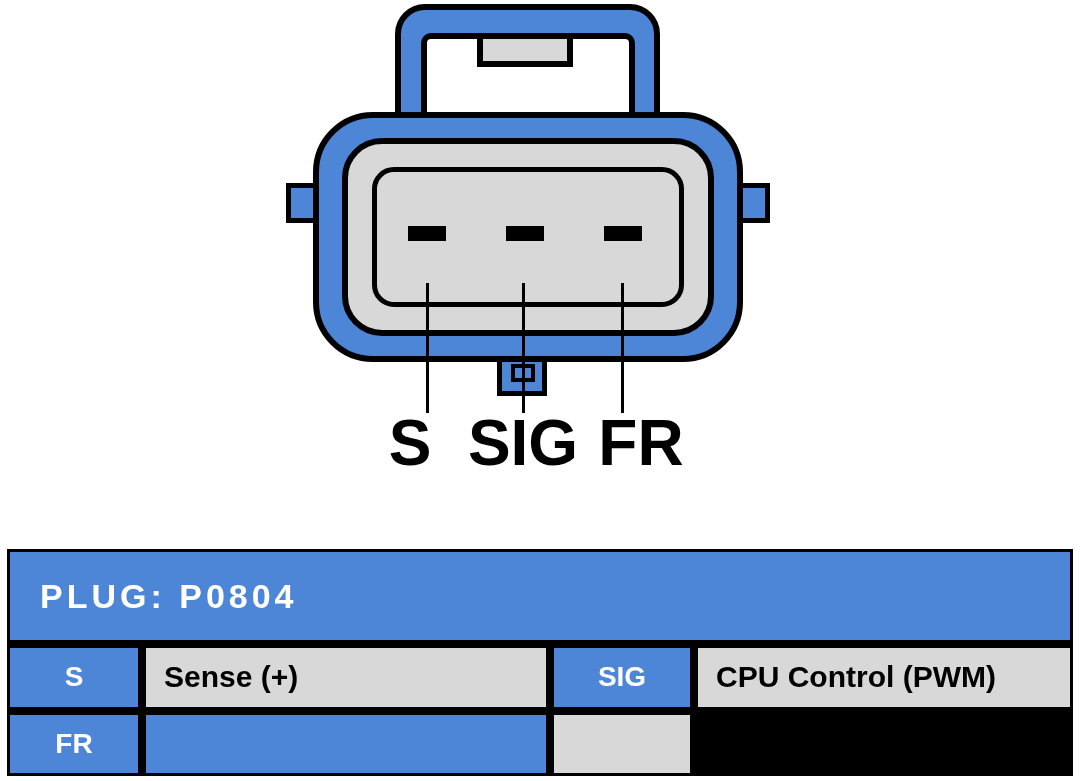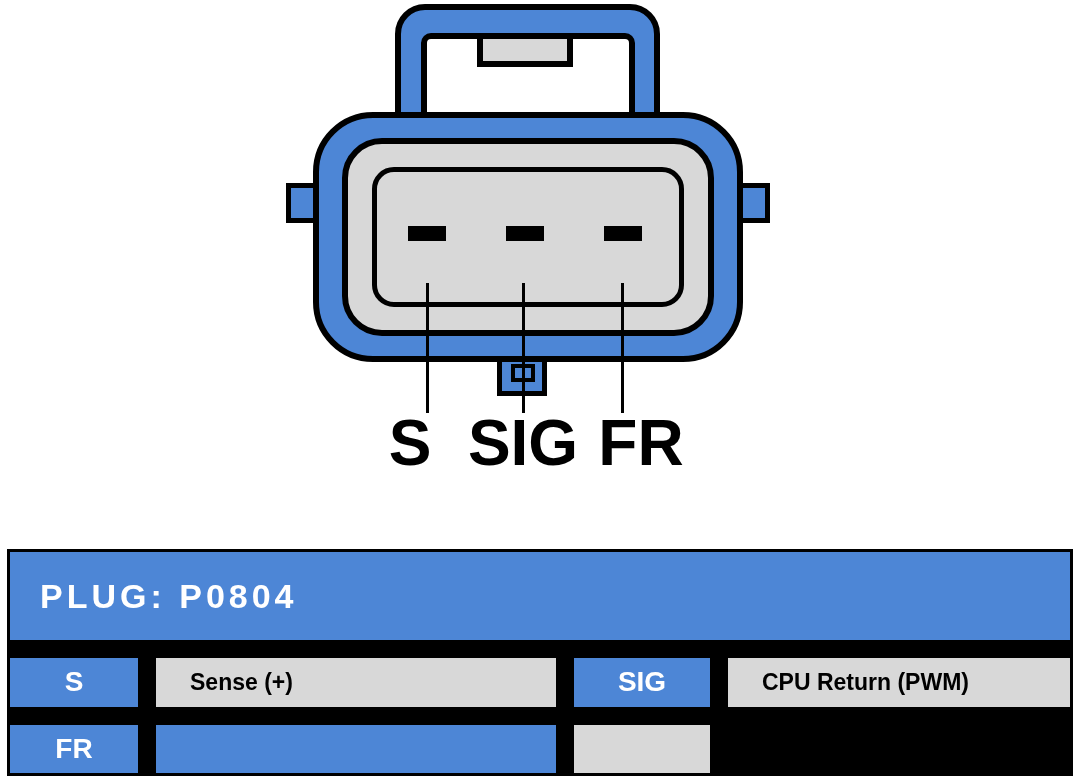--- a/index.html
+++ b/index.html
@@ -40,30 +40,30 @@
   .leader{position:absolute;top:283px;width:3px;height:130px;background:var(--outline);z-index:6;}
   .leader.l1{left:426px;} .leader.l2{left:522px;} .leader.l3{left:621px;}
   .pin-label{position:absolute;top:406px;transform:translateX(-50%);
     font-size:64px;font-weight:bold;color:#000;z-index:6;white-space:nowrap;}
   .pin-label.s{left:410px;} .pin-label.sig{left:523px;} .pin-label.fr{left:641px;}
 
   
   .plug-table{position:absolute;left:7px;top:549px;width:1066px;height:227px;
     background:var(--outline);border:3px solid var(--outline);
     display:grid;grid-template-columns:128px 400px 136px 1fr;
-    grid-template-rows:88px 1fr 1fr;gap:18px;}
+    grid-template-rows:88px 1fr 1fr;gap:8px;}
   .th-header{grid-column:1 / -1;background:var(--blue);color:var(--header-text);
     display:flex;align-items:center;padding-left:30px;
     font-size:34px;font-weight:bold;letter-spacing:4px;}
   .cell-label{background:var(--blue);color:var(--header-text);
     display:flex;align-items:center;justify-content:center;
     font-size:28px;font-weight:bold;}
   .cell-desc{background:var(--gray);color:#000;
-    display:flex;align-items:center;padding-left:34px;
-    font-size:23px;font-weight:bold;}
+    display:flex;align-items:center;padding-left:18px;
+    font-size:30px;font-weight:bold;}
 </style>
 </head>
 <body>
 
 <div class="stage">
 
   <div class="connector">
     <div class="top-bracket"></div>
     <div class="bracket-opening"></div>
     <div class="latch"></div>
@@ -89,20 +89,20 @@
     <div class="pin-label sig">SIG</div>
     <div class="pin-label fr">FR</div>
   </div>
 
   <div class="plug-table">
     <div class="th-header">PLUG: P0804</div>
 
     <div class="cell-label">S</div>
     <div class="cell-desc">Sense (+)</div>
     <div class="cell-label">SIG</div>
-    <div class="cell-desc">CPU Return (PWM)</div>
+    <div class="cell-desc">CPU Control (PWM)</div>
 
     <div class="cell-label">FR</div>
     <div class="cell-label"></div>
     <div class="cell-desc"></div>
   </div>
 
 </div>
 
 </body></html>

